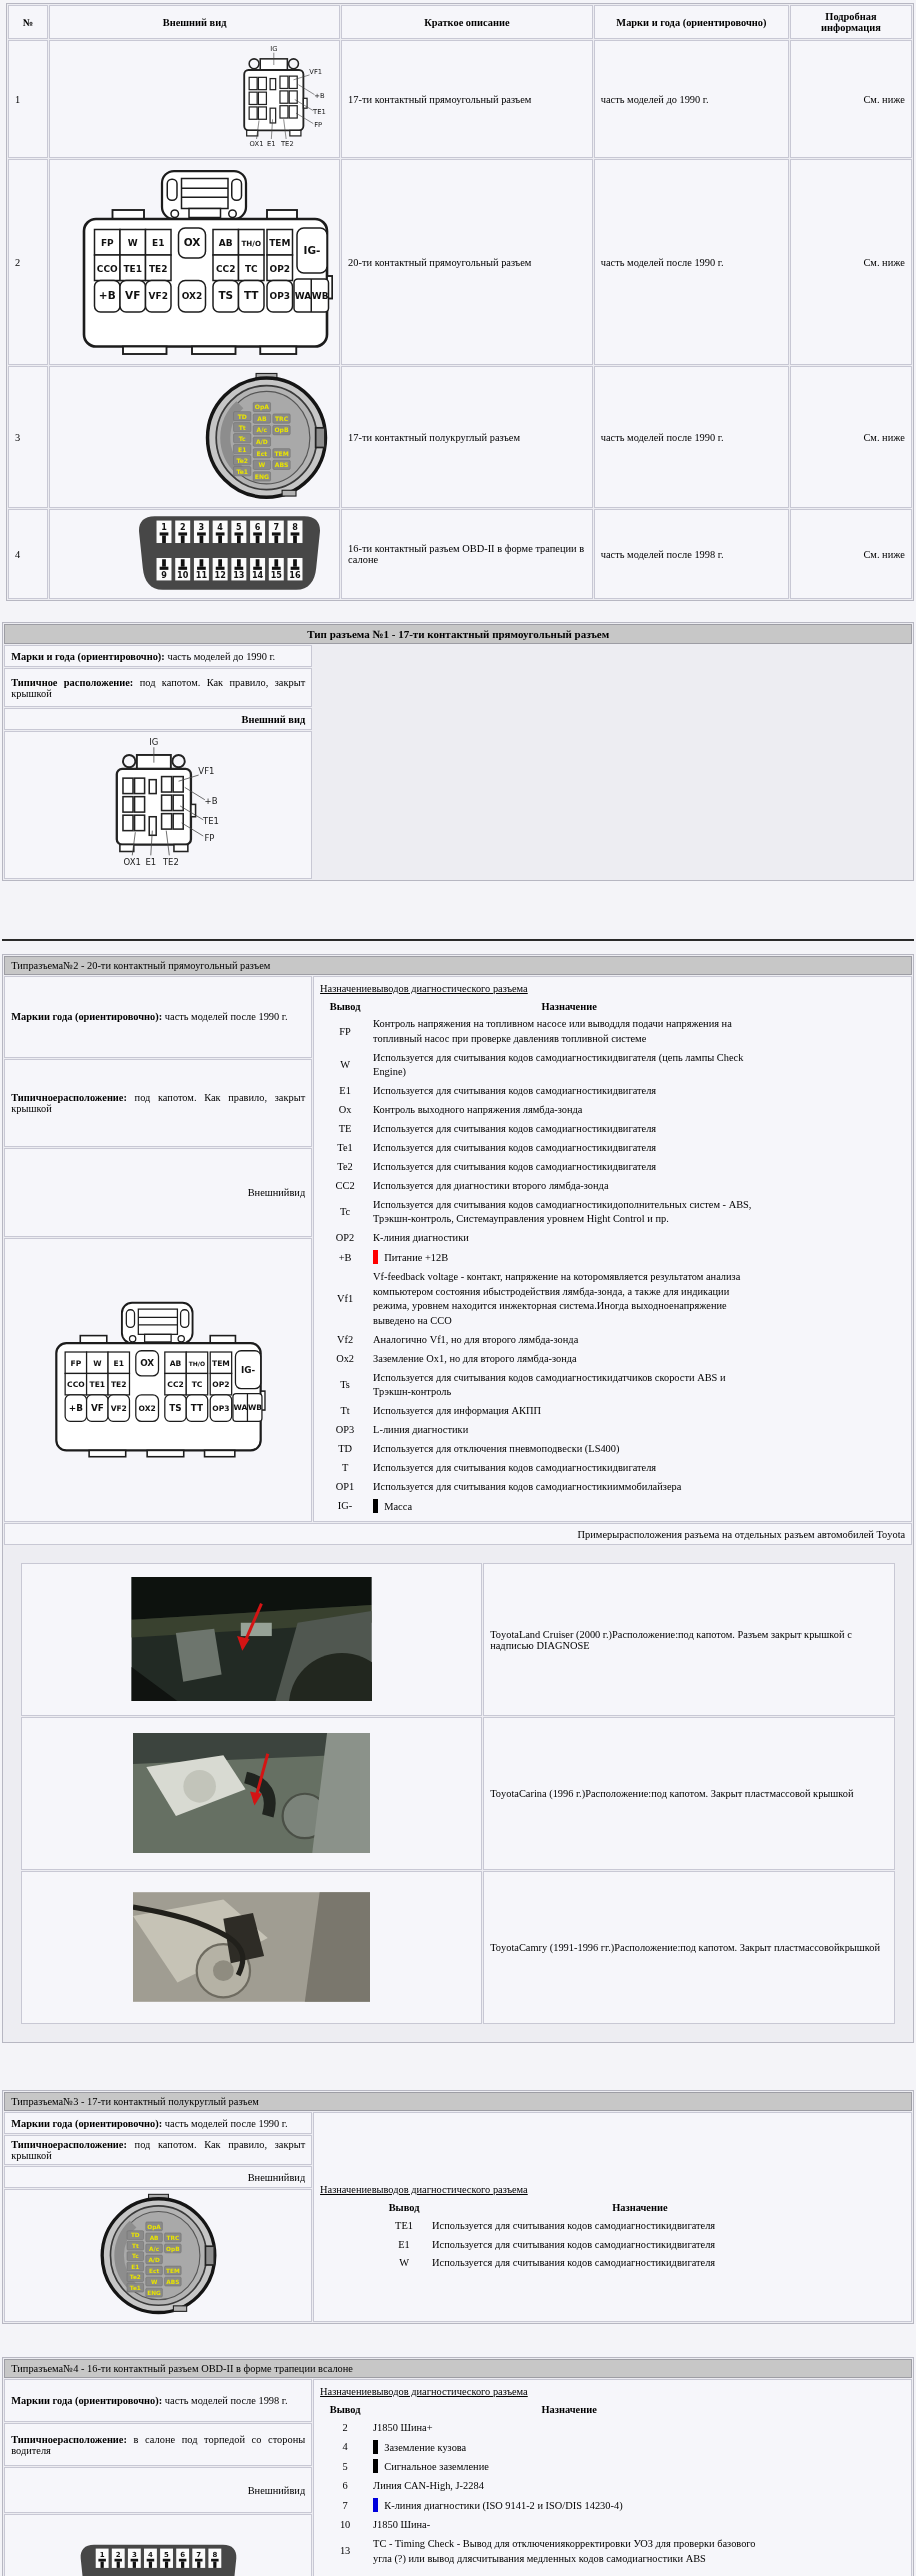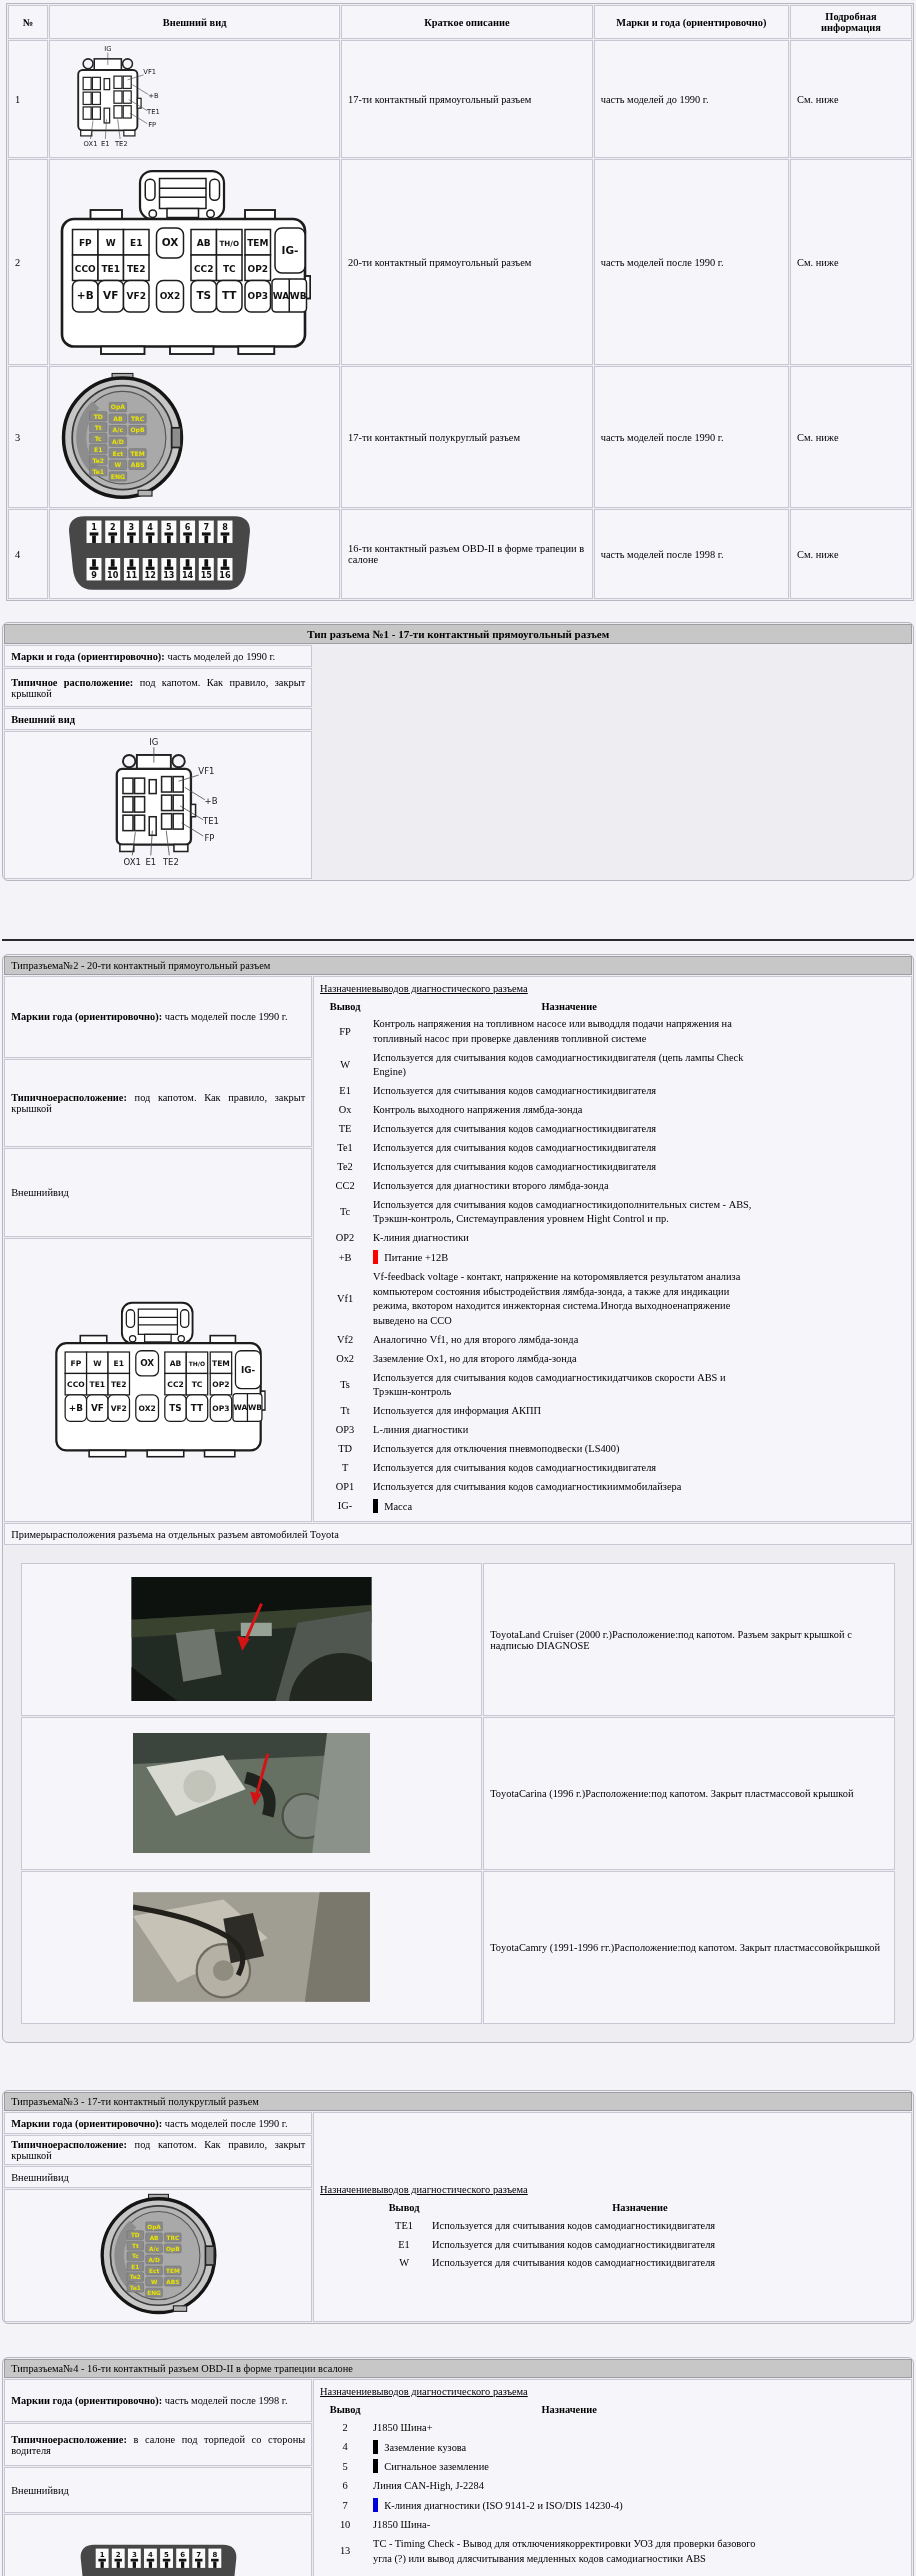--- a/index.html
+++ b/index.html
@@ -19,34 +19,34 @@
   .btable > tbody > tr > td,
   .btable > tbody > tr > th {
     border: 0.7px solid #c8c8d4;
     background: #f6f6fa;
     padding: 3px 6px;
     vertical-align: middle;
   }
   .btable > tbody > tr > td.noborder {
     border: none; background: transparent; padding: 16px;
   }
-  .center { text-align: left; }
+  .center { text-align: right; }
   .justify { text-align: justify; }
   .main-tbl { width: 908px; margin-left: 3.7px; }
   .main-tbl th { font-weight: bold; text-align: center; }
 
   .sec-hdr {
     background: #c7c7c7 !important;
     border: 0.7px solid #9d9da4 !important;
     padding: 3px 6px !important;
     height: 19px;
   }
   .sec-hdr.bold { font-weight: bold; text-align: center; font-size: 11px; }
 
-  .sec { width: 912px; border-radius: 6px; }
+  .sec { width: 912px; }
   .left-cell { width: 308px; }
   .img-cell { text-align: center; }
   .right-cell { vertical-align: top !important; padding: 4.4px 3px 4.4px 4.4px !important; }
   .pins-title { padding: 1.5px 1.5px 4.4px 1.5px; text-decoration: underline; }
 
   .pins { border-spacing: 0; width: 76%; }
   .pins th { font-weight: bold; text-align: center; padding: 3px 1.5px; }
   .pins td { padding: 2.2px 1.5px; vertical-align: middle; line-height: 1.4; }
   .pins .pin-label { width: 53px; text-align: center; }
   .pins-centered { width: 80%; margin: 0 auto; }
@@ -498,21 +498,21 @@
                   <td><span>К-линия диагностики</span></td>
                 </tr>
 
                 <tr>
                   <td class="pin-label">+B</td>
                   <td><span class="bar" style="display: inline-block; background: rgb(255, 0, 0);"></span><span>Питание +12В</span></td>
                 </tr>
 
                 <tr>
                   <td class="pin-label">Vf1</td>
-                  <td><span>Vf-feedback voltage - контакт, напряжение на которомявляется результатом анализа компьютером состояния ибыстродействия лямбда-зонда, а также для индикации режима, вкотором находится инжекторная система.Иногда выходноенапряжение выведено на CCO</span></td>
+                  <td><span>Vf-feedback voltage - контакт, напряжение на которомявляется результатом анализа компьютером состояния ибыстродействия лямбда-зонда, а также для индикации режима, уровнем находится инжекторная система.Иногда выходноенапряжение выведено на CCO</span></td>
                 </tr>
 
                 <tr>
                   <td class="pin-label">Vf2</td>
                   <td><span>Аналогично Vf1, но для второго лямбда-зонда</span></td>
                 </tr>
 
                 <tr>
                   <td class="pin-label">Ox2</td>
                   <td><span>Заземление Ox1, но для второго лямбда-зонда</span></td>

